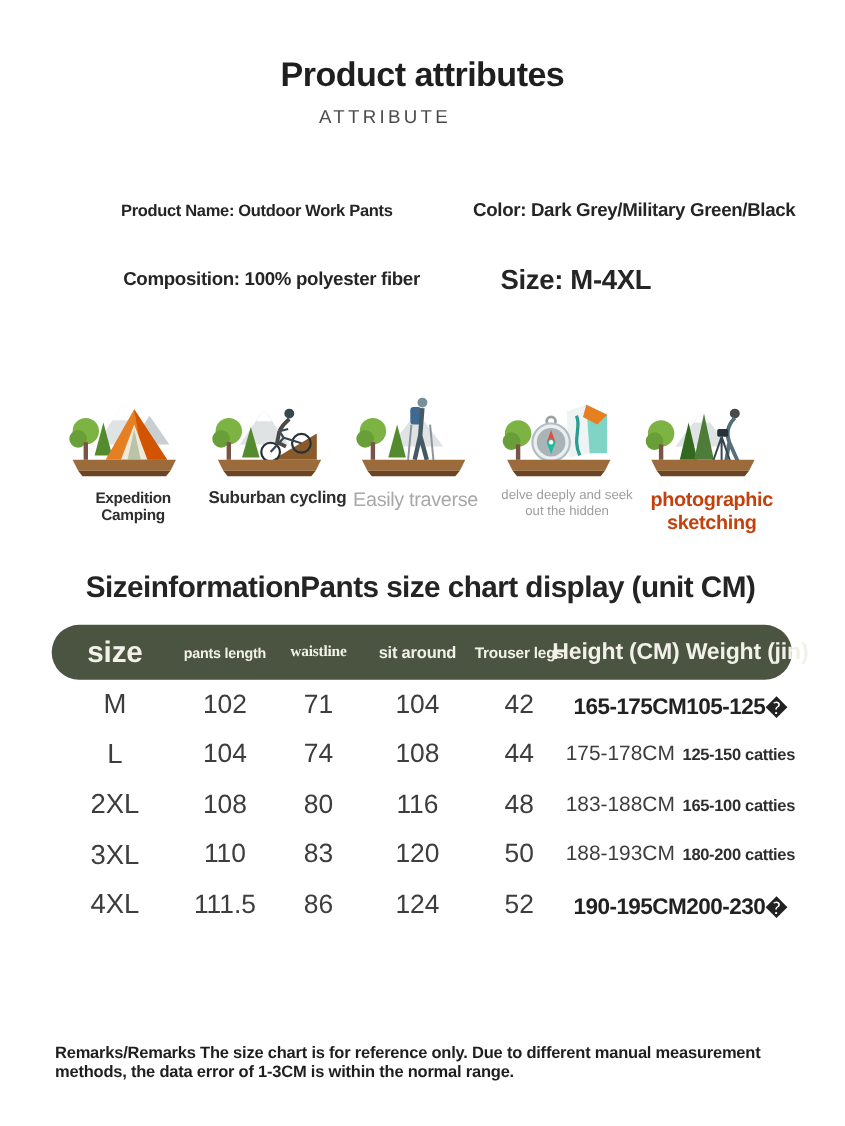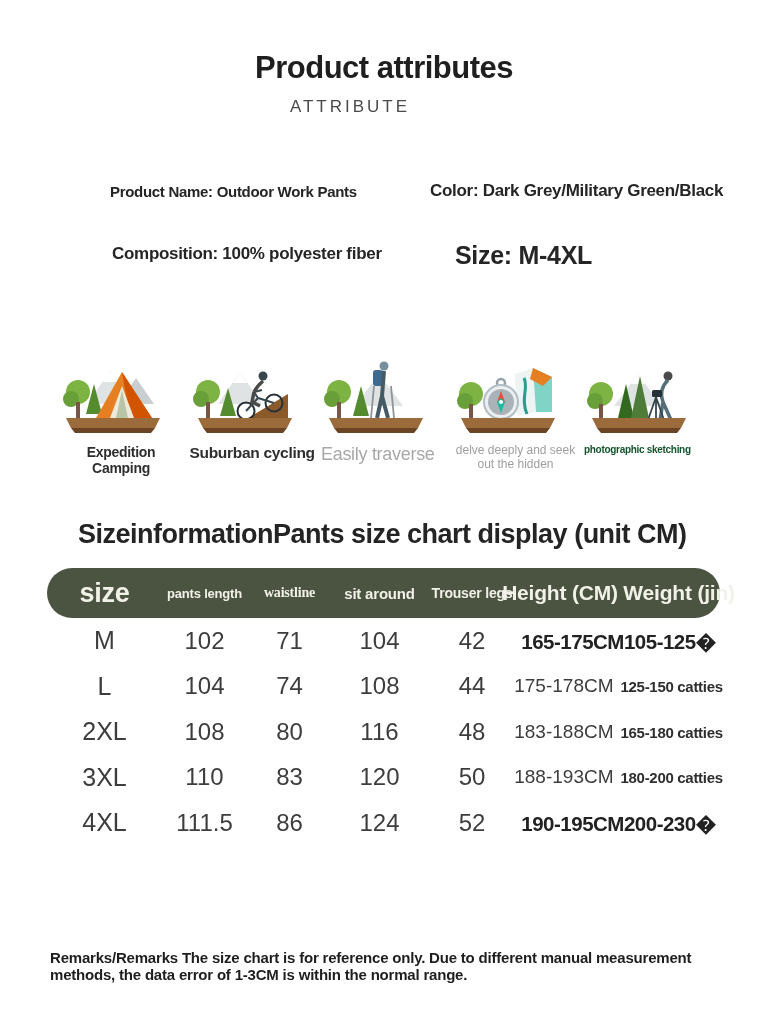--- a/index.html
+++ b/index.html
@@ -27,21 +27,21 @@
     position:absolute;top:356px;left:58px;width:652px;
     display:flex;justify-content:space-between;
   }
   .feature{width:126px;display:flex;flex-direction:column;align-items:flex-start;}
   .feature svg{display:block;}
   .feature-label{margin-top:8px;text-align:center;line-height:1.15;}
   .fl-0{font-size:14px;font-weight:bold;color:#2e2e2e;letter-spacing:-0.3px;}
   .fl-1{font-size:15.5px;font-weight:bold;color:#2e2e2e;letter-spacing:-0.3px;}
   .fl-2{font-size:18px;color:#a8a8a8;letter-spacing:-0.3px;}
   .fl-3{font-size:12px;color:#9e9e9e;}
-  .fl-4{font-size:10px;font-weight:bold;color:#14532d;letter-spacing:-0.3px;}
+  .fl-4{font-size:18px;font-weight:bold;color:#c2410c;letter-spacing:-0.3px;}
   
   .section-heading{
     position:absolute;top:519px;left:78px;font-size:27px;font-weight:bold;
     letter-spacing:-0.5px;color:#242424;
   }
   
   .size-table{position:absolute;top:568px;left:47px;width:673px;}
   .cols{
     display:grid;grid-template-columns:115px 85px 85px 95px 90px 203px;
     align-items:center;justify-items:center;
@@ -225,21 +225,21 @@
 
 
     <div class="cols trow">
       <div class="td td-size">2XL</div>
       <div class="td">108</div>
       <div class="td">80</div>
       <div class="td">116</div>
       <div class="td">48</div>
       <div class="td td-hw">
         <span class="hw-height">183-188CM</span>
-        <span class="hw-weight">165-180 catties</span>
+        <span class="hw-weight">165-100 catties</span>
       </div>
     </div>
 
     <div class="cols trow">
       <div class="td td-size">3XL</div>
       <div class="td">110</div>
       <div class="td">83</div>
       <div class="td">120</div>
       <div class="td">50</div>
       <div class="td td-hw">

